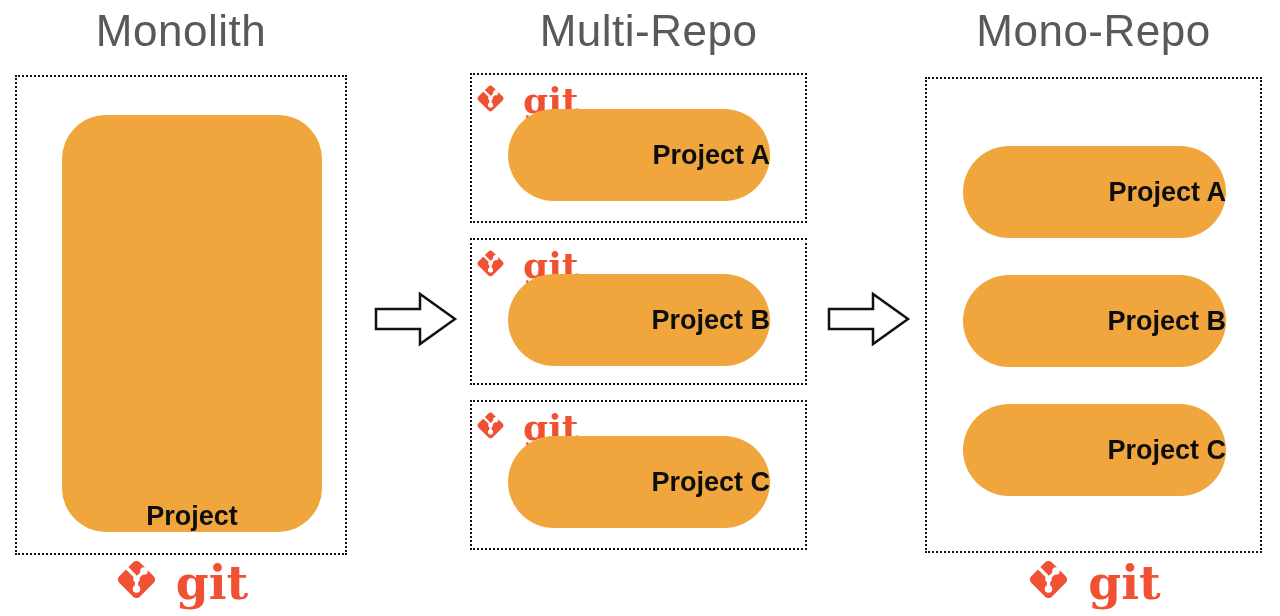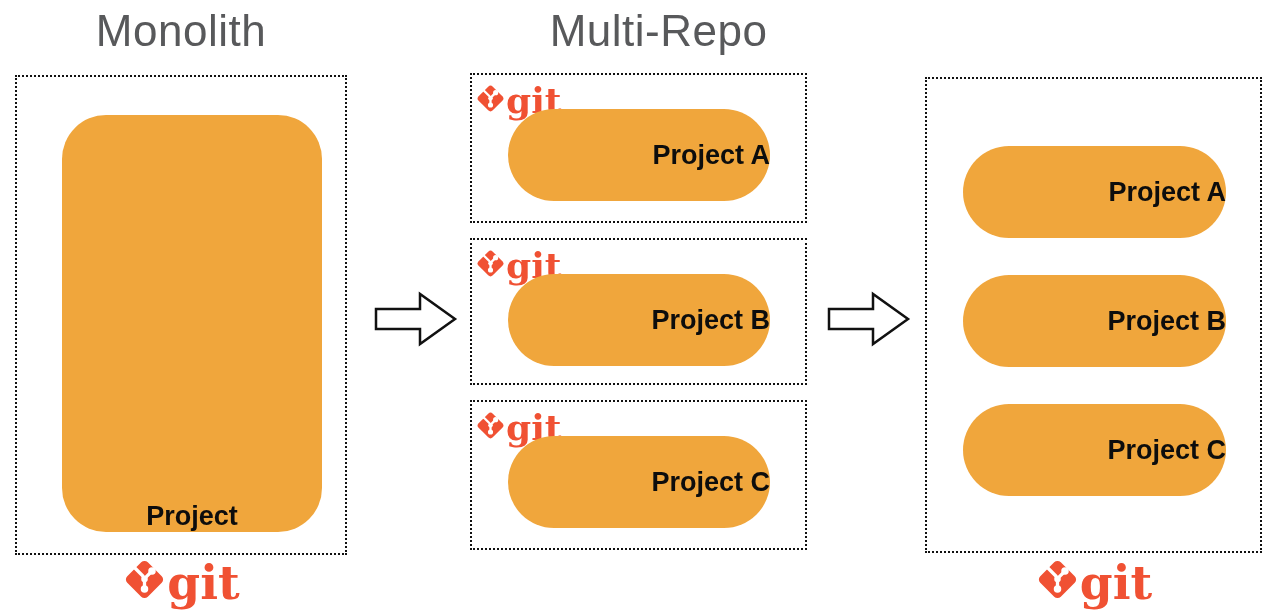--- a/index.html
+++ b/index.html
@@ -5,21 +5,21 @@
   html,body{margin:0;padding:0;background:#fff;}
   .canvas{
     position:relative;width:1280px;height:616px;background:#ffffff;
     font-family:"Liberation Sans",sans-serif;overflow:hidden;
   }
   .title{
     position:absolute;top:6px;font-size:44px;line-height:1.15;
     color:#58595B;text-align:center;font-weight:400;letter-spacing:0.5px;
   }
   .t-left{left:15px;width:332px;}
-  .t-mid{left:490px;width:337px;}
+  .t-mid{left:480px;width:337px;}
   .t-right{left:925px;width:337px;}
 
   .dotted{
     position:absolute;border:2px dotted #111;box-sizing:border-box;background:#fff;
   }
   .box-monolith{left:15px;top:75px;width:332px;height:480px;}
   .rect-project{
     position:absolute;left:45px;top:38px;width:260px;height:417px;
     border-radius:44px;background:#F0A63C;
     display:flex;align-items:flex-end;justify-content:center;
@@ -35,21 +35,21 @@
     display:flex;align-items:center;justify-content:flex-end;
   }
   .pill-mid{left:36px;top:34px;width:262px;height:92px;border-radius:46px;}
 
   .box-monorepo{left:925px;top:77px;width:337px;height:476px;}
   .pill-right{left:36px;width:263px;height:92px;border-radius:46px;}
   .pr-a{top:67px;}
   .pr-b{top:196px;}
   .pr-c{top:325px;}
 
-  .git-badge{position:absolute;display:flex;align-items:center;gap:0;}
+  .git-badge{position:absolute;display:flex;align-items:center;gap:17px;}
   .git-word{
     font-family:"DejaVu Serif",serif;font-weight:700;color:#F05133;line-height:1;
   }
   .badge-corner{left:3px;top:5px;}
   .badge-corner .git-icon{width:31px;height:31px;}
   .badge-corner .git-word{font-size:36px;transform:translateY(2px);}
   .badge-under-left{left:15px;top:556px;width:332px;justify-content:center;}
   .badge-under-right{left:925px;top:556px;width:337px;justify-content:center;}
   .badge-under-left .git-icon,.badge-under-right .git-icon{width:45px;height:45px;}
   .badge-under-left .git-word,.badge-under-right .git-word{font-size:47px;transform:translateY(3px);}
@@ -58,20 +58,21 @@
   .arrow-1{left:374px;top:291px;}
   .arrow-2{left:827px;top:291px;}
 </style>
 </head>
 <body>
 
 <div class="canvas">
 
   <div class="title t-left">Monolith</div>
   <div class="title t-mid">Multi-Repo</div>
+  <div class="title t-right">Mono-Repo</div>
 
   <div class="dotted box-monolith">
     <div class="rect-project">
       <span class="proj-label">Project</span>
     </div>
   </div>
   <div class="git-badge badge-under-left">
     <svg class="git-icon" viewBox="0 0 96 96" aria-hidden="true">
       <rect x="17" y="17" width="62" height="62" rx="10" transform="rotate(45 48 48)" fill="#F05133"></rect>
       <g stroke="#ffffff" stroke-width="7" stroke-linecap="round">

